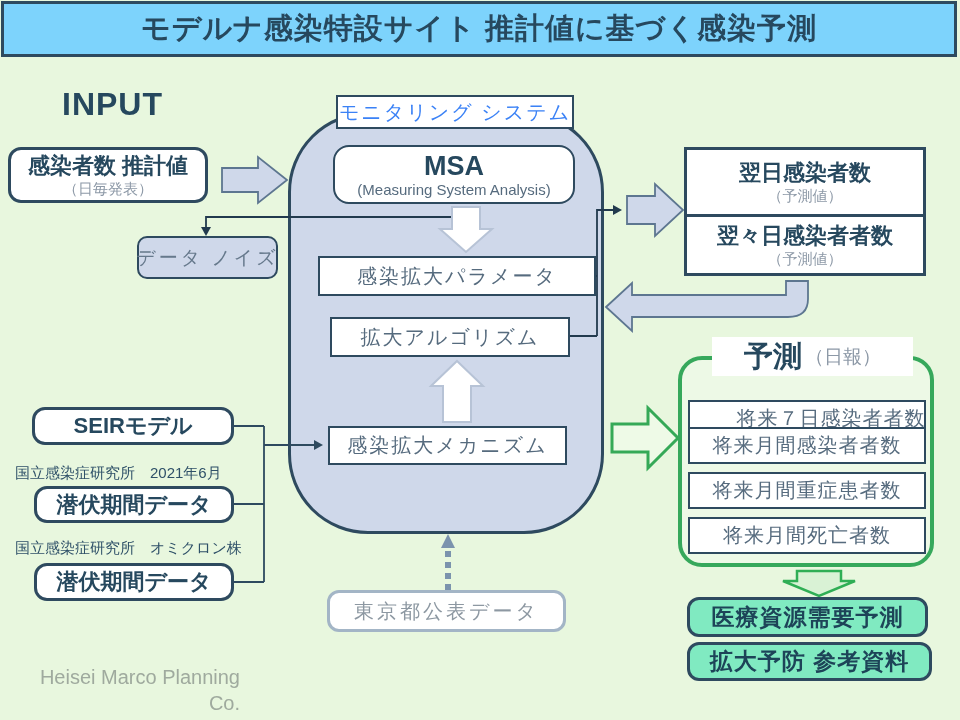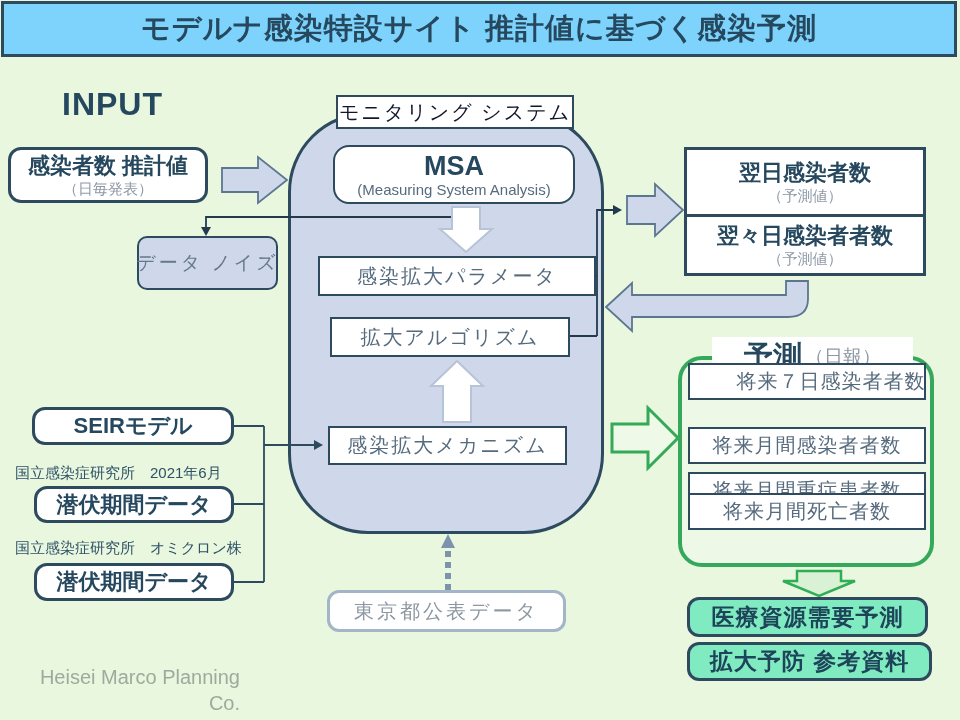--- a/index.html
+++ b/index.html
@@ -21,28 +21,28 @@
     text-align:center;white-space:nowrap;z-index:3;box-sizing:border-box;}
   .b-white{background:#ffffff;}
   .b-navy{border:3px solid #2e4a5f;}
   .b-round{border-radius:13px;}
   .t-bold{font-size:22px;font-weight:bold;color:#26485e;}
   .t-sub{font-size:15px;color:#8d99a7;margin-top:-1px;}
   .t-plain{font-size:20px;color:#566b7e;letter-spacing:2px;}
 
   .kansensha{left:8px;top:147px;width:200px;height:56px;}
   .monitoring{left:336px;top:95px;width:238px;height:34px;border-width:2px;}
-  .monitoring span{font-size:20px;color:#0f172a;letter-spacing:2px;}
+  .monitoring span{font-size:20px;color:#3b82f6;letter-spacing:2px;}
 
   .container-big{position:absolute;left:288px;top:112px;width:316px;height:422px;
     background:#cfd8ea;border:3.5px solid #2e4a5f;border-radius:80px;z-index:1;box-sizing:border-box;}
   .msa{left:333px;top:145px;width:242px;height:59px;border-width:2.5px;border-radius:16px;}
   .msa .t-bold{font-size:27px;}
   .msa .t-sub{font-size:15px;color:#566b7e;}
-  .noise{left:137px;top:236px;width:141px;height:54px;background:#cfd8ea;border-width:2.5px;border-radius:10px;}
+  .noise{left:137px;top:236px;width:141px;height:43px;background:#cfd8ea;border-width:2.5px;border-radius:10px;}
   .noise span{font-size:19px;color:#66798c;letter-spacing:3px;}
   .param{left:318px;top:256px;width:278px;height:40px;border-width:2.5px;}
   .algo{left:330px;top:317px;width:240px;height:40px;border-width:2.5px;}
   .mech{left:328px;top:426px;width:239px;height:39px;border-width:2.5px;}
   .tokyo{left:327px;top:590px;width:239px;height:42px;border:3px solid #a3b5c6;border-radius:12px;}
   .tokyo span{font-size:20px;color:#8d98a2;letter-spacing:3px;}
 
   .seir{left:32px;top:407px;width:202px;height:38px;}
   .senpuku1{left:34px;top:486px;width:200px;height:37px;}
   .senpuku2{left:34px;top:563px;width:200px;height:38px;}
@@ -53,21 +53,21 @@
   .out1{left:684px;top:147px;width:242px;height:70px;border-width:3.5px;}
   .out2{left:684px;top:214px;width:242px;height:62px;border-width:3.5px;}
 
   .green-container{position:absolute;left:678px;top:356px;width:256px;height:211px;
     background:#edf9e6;border:4px solid #36a85b;border-radius:24px;z-index:2;box-sizing:border-box;}
   .yosoku-label{left:712px;top:337px;width:201px;height:39px;flex-direction:row;gap:3px;background:#ffffff;}
   .yosoku-label .big{font-size:29px;font-weight:bold;color:#26485e;}
   .yosoku-label .small{font-size:19px;color:#8d99a7;}
   .f-item{left:688px;width:238px;height:37px;border-width:2.5px;}
   .f-item span{font-size:20px;color:#566b7e;letter-spacing:1px;}
-  .fi1{top:363px;padding-left:48px;} .fi2{top:427px;} .fi3{top:472px;} .fi4{top:493px;}
+  .fi1{top:400px;padding-left:48px;} .fi2{top:427px;} .fi3{top:472px;} .fi4{top:517px;}
 
   .mint{background:#80eac1;border:3.5px solid #2e4a5f;border-radius:12px;}
   .mint span{font-size:23px;font-weight:bold;color:#1d4458;letter-spacing:1px;}
   .medical{left:687px;top:597px;width:241px;height:40px;}
   .prevention{left:687px;top:642px;width:245px;height:39px;}
 
   .footer{position:absolute;left:8px;top:664px;width:232px;text-align:right;
     font-size:20px;color:#9faa9e;line-height:1.3;z-index:3;}
 
   .connector-layer{position:absolute;left:0;top:0;width:960px;height:720px;z-index:2;}

